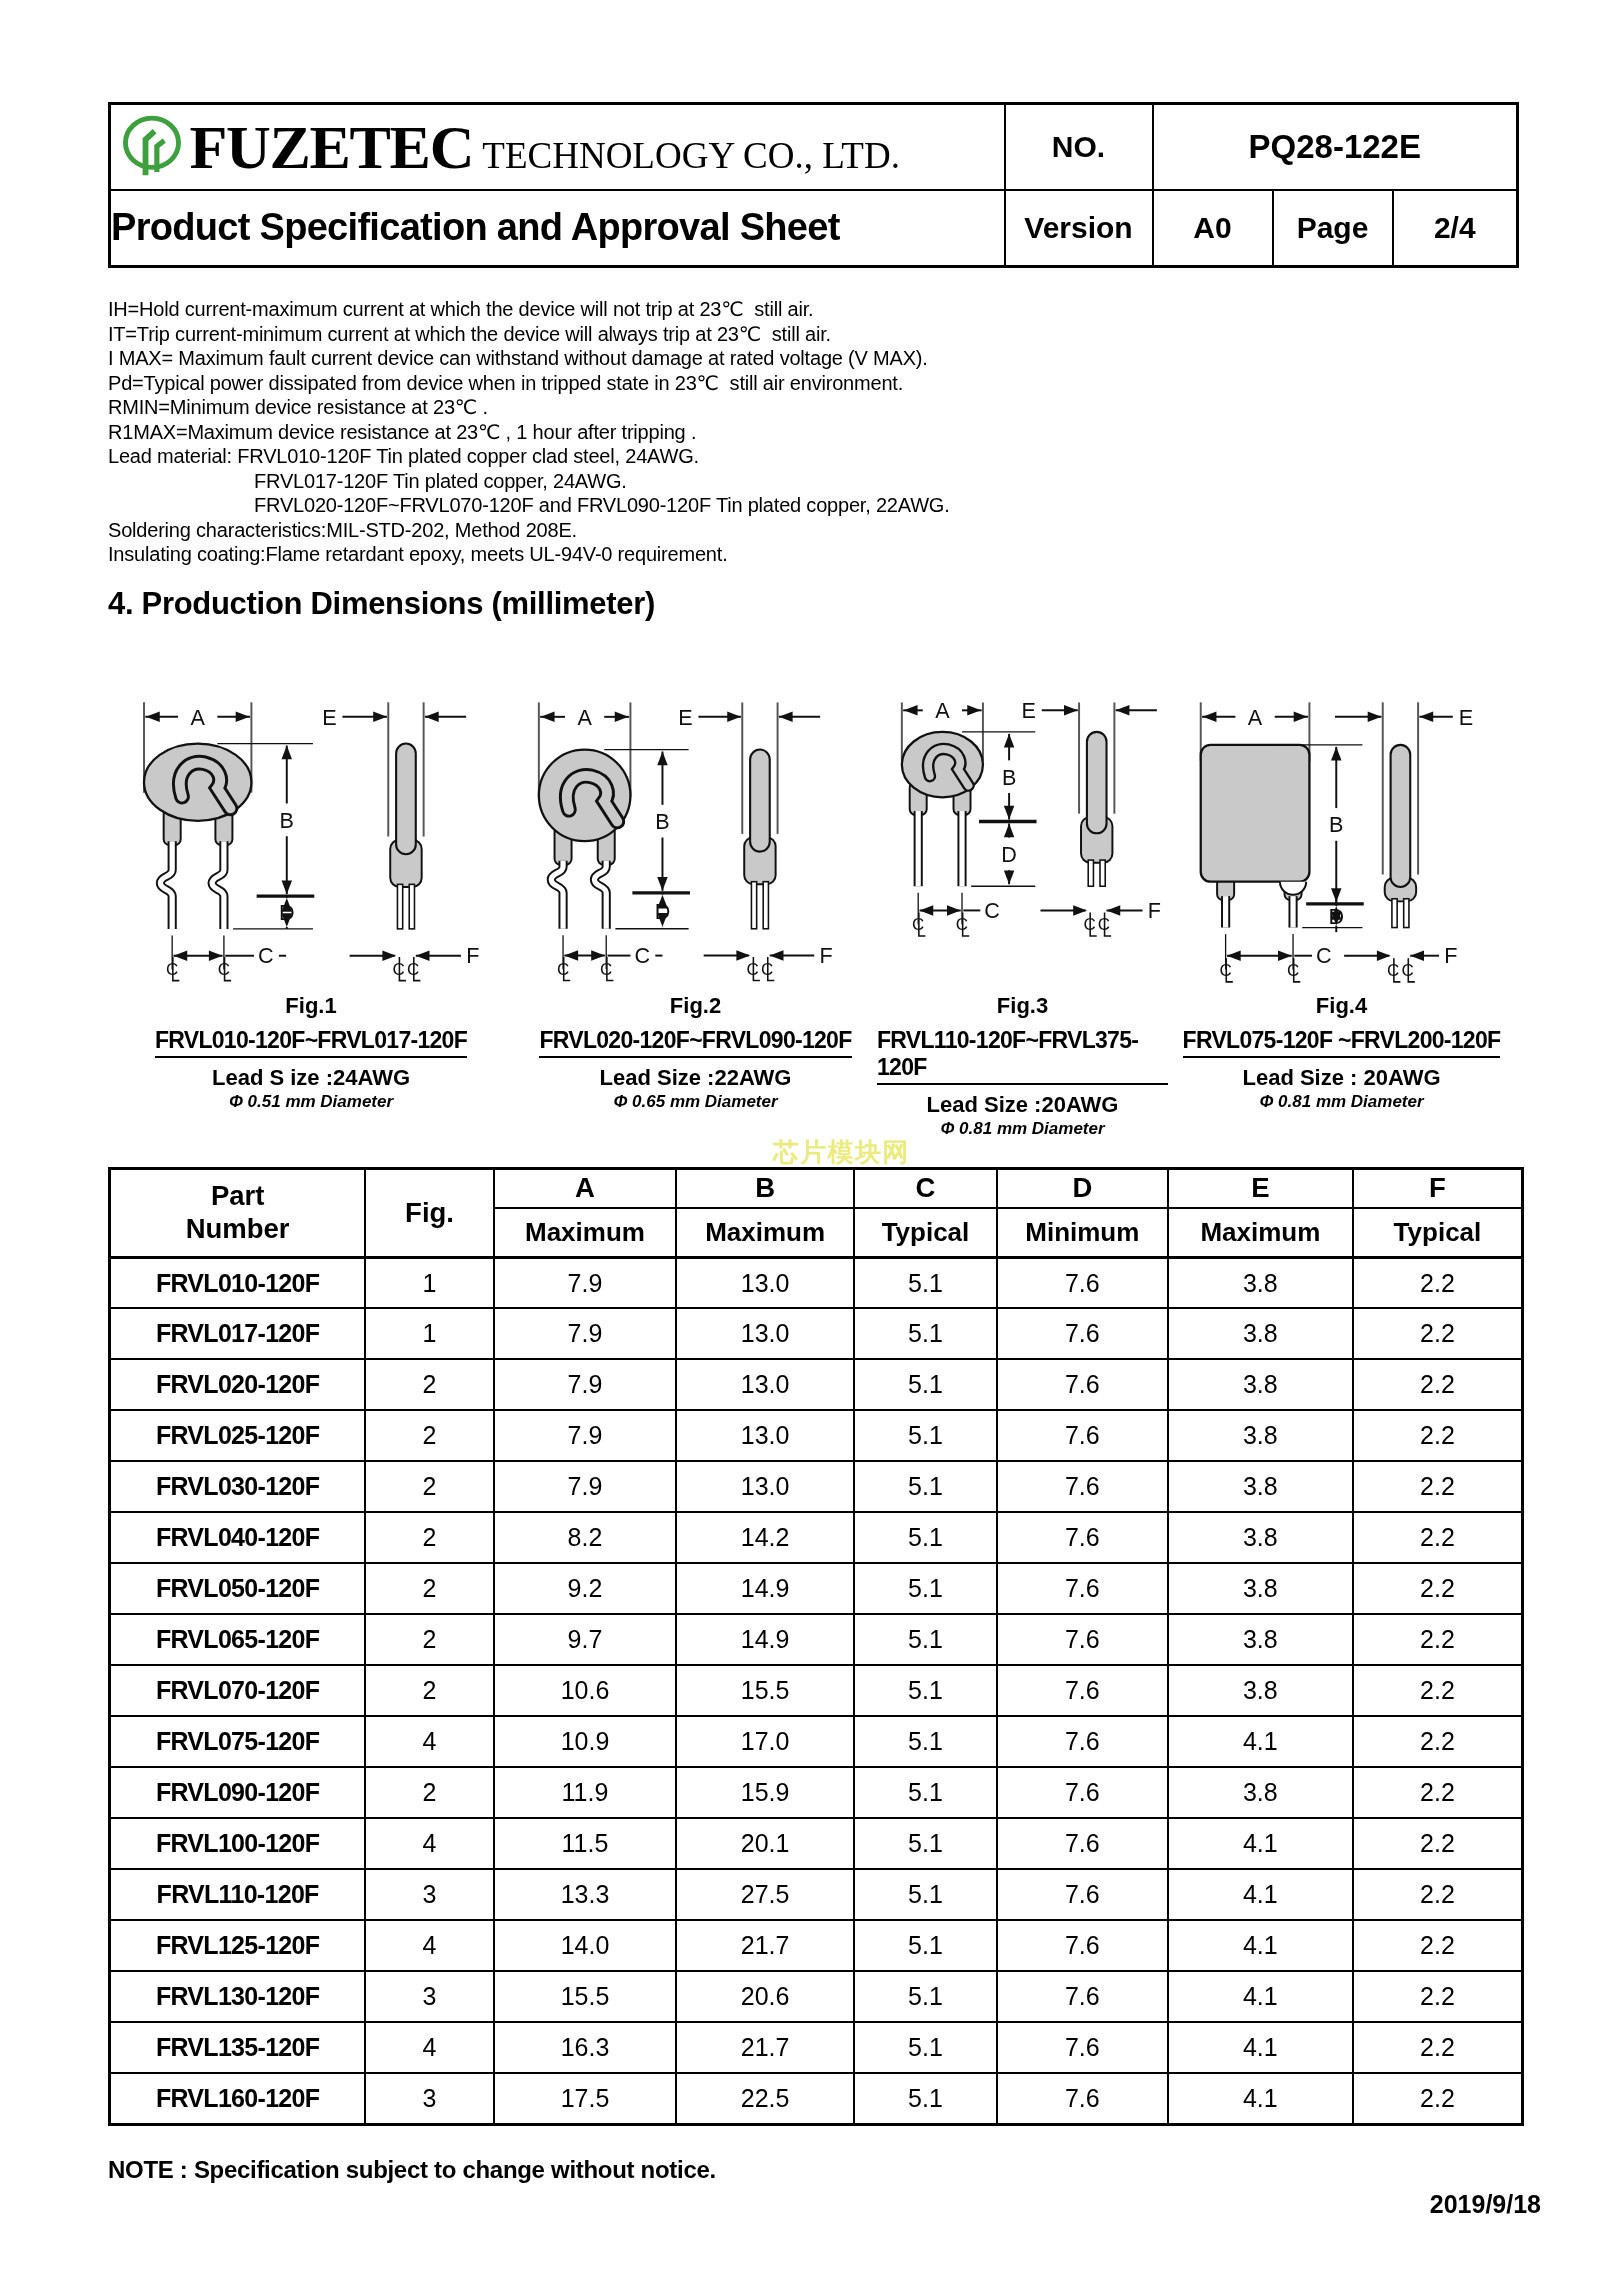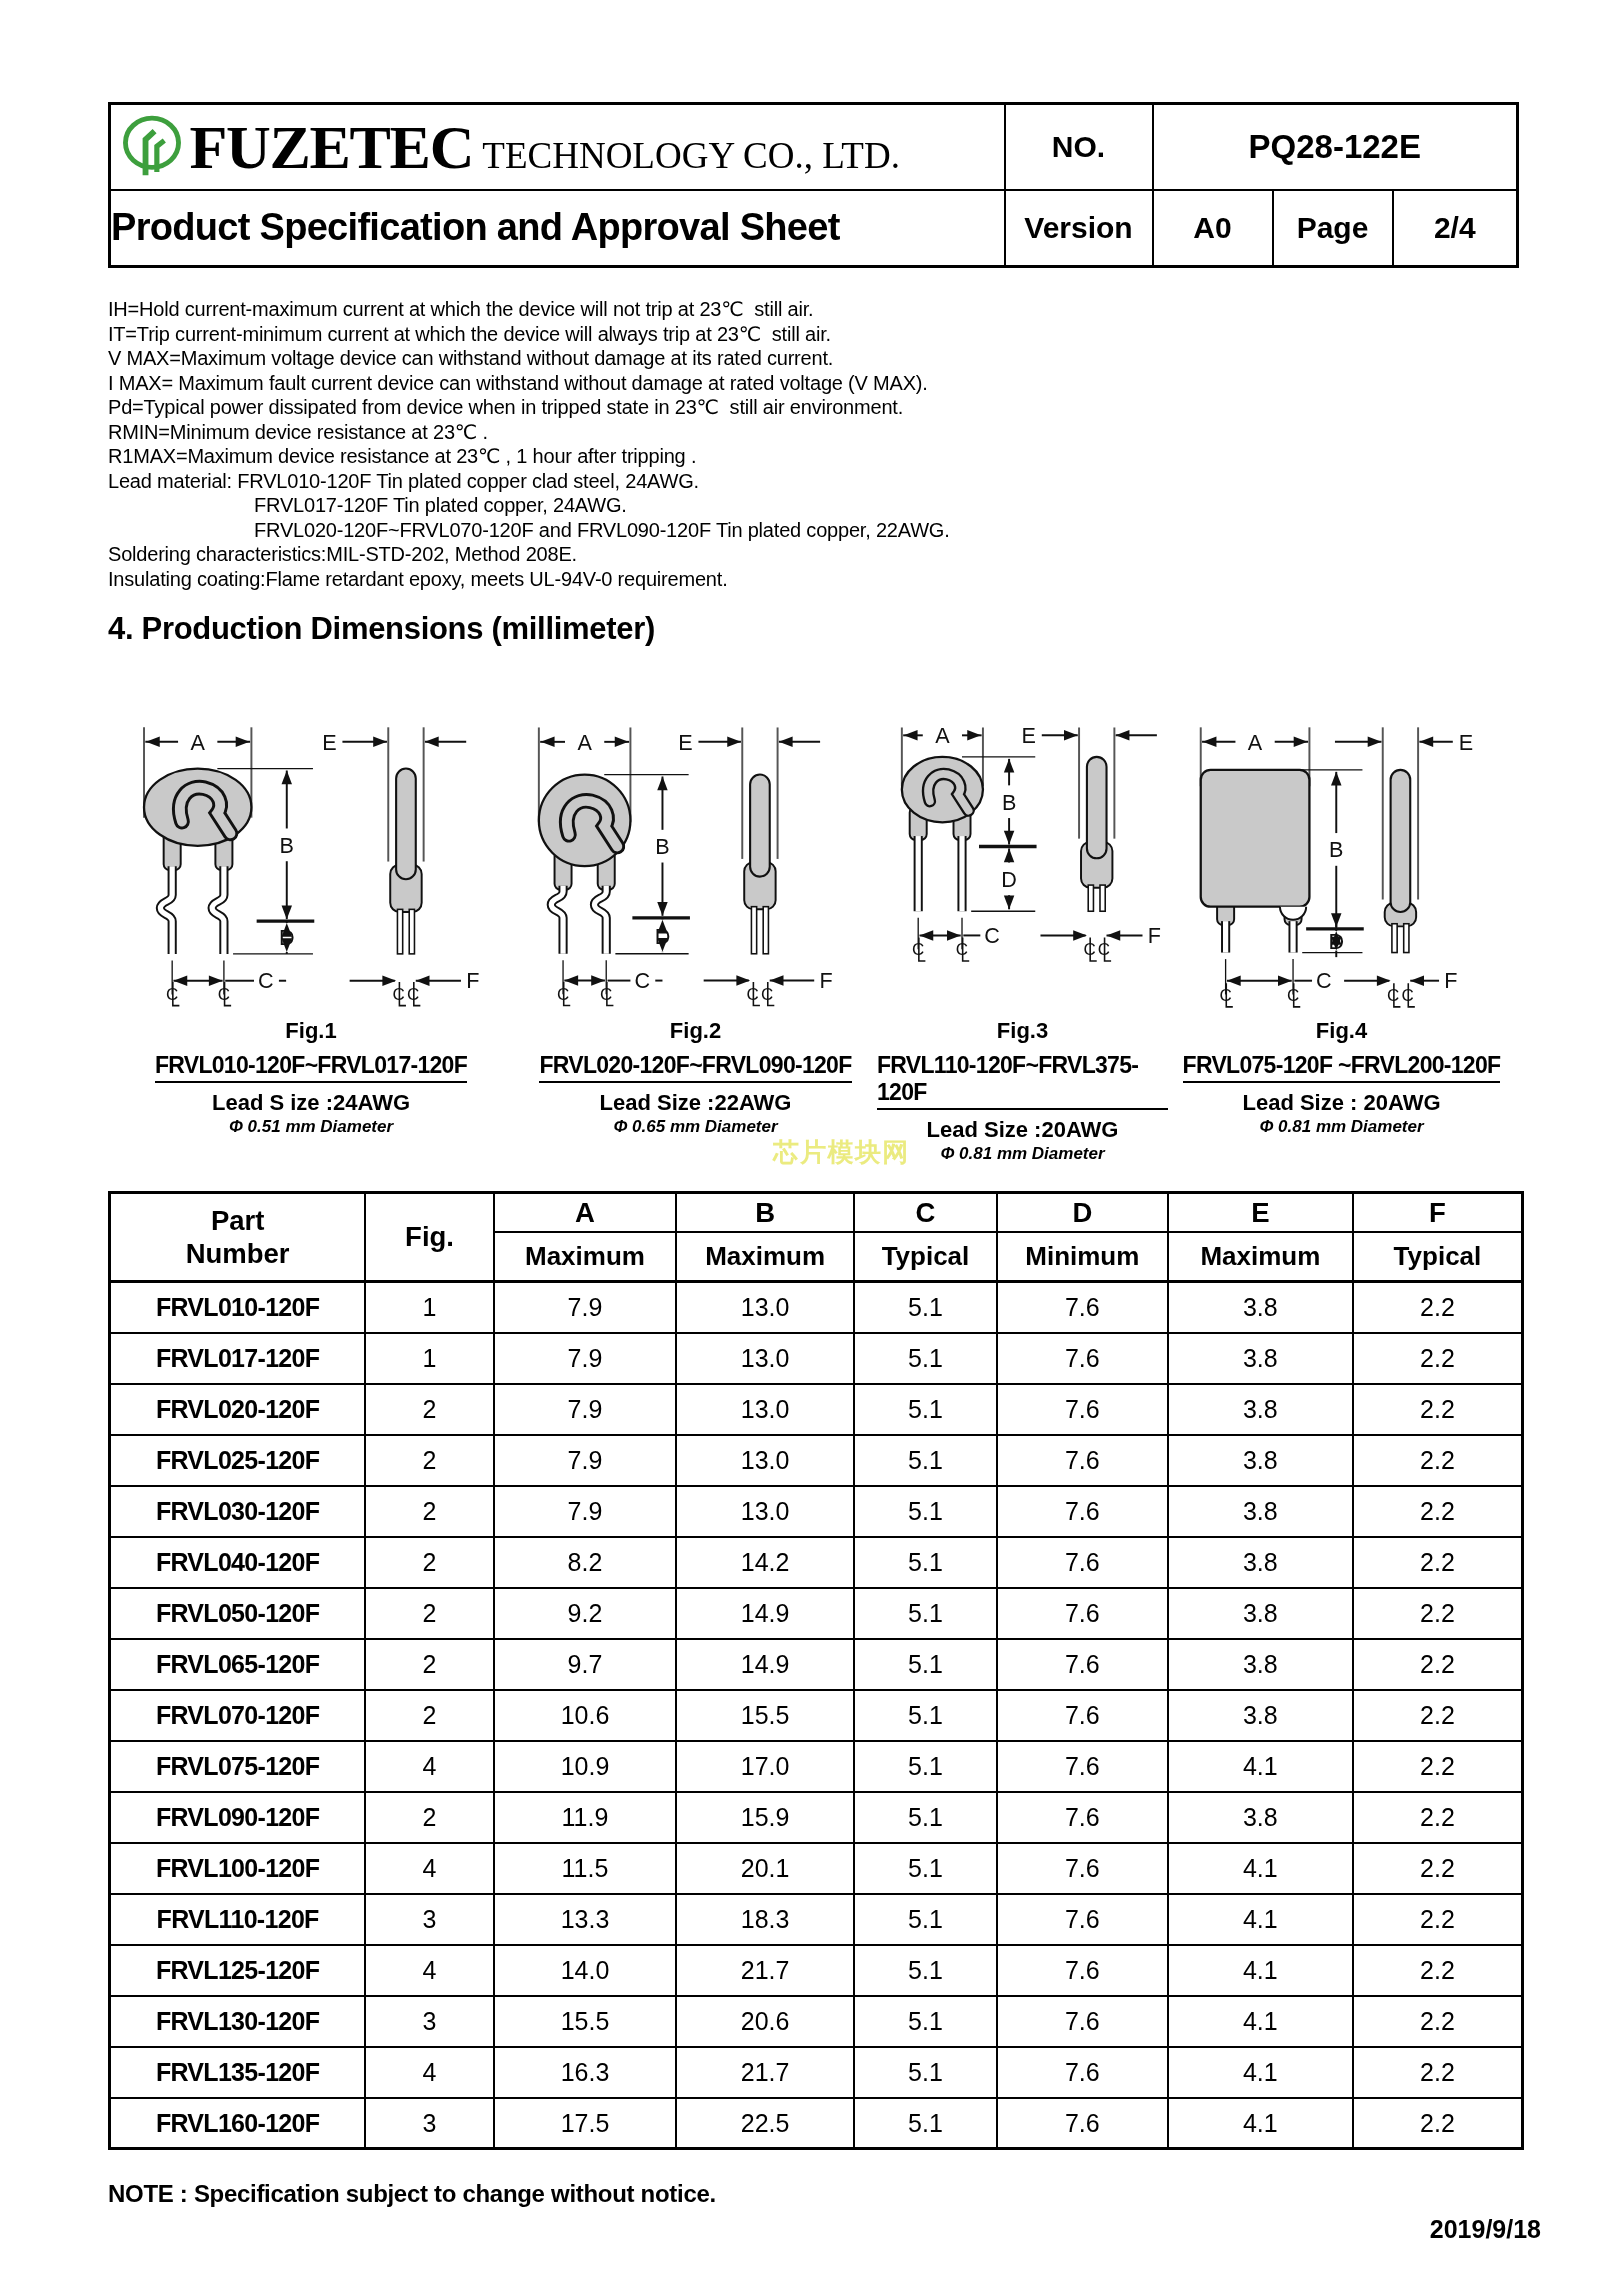--- a/index.html
+++ b/index.html
@@ -96,21 +96,20 @@
         <td class="hcell">A0</td>
         <td class="hcell">Page</td>
         <td class="hcell">2/4</td>
       </tr>
     </tbody>
       </table>
 
     <div class="defs" id="defs">
         <div class="def-line">IH=Hold current-maximum current at which the device will not trip at 23℃  still air.</div>
         <div class="def-line">IT=Trip current-minimum current at which the device will always trip at 23℃  still air.</div>
-        <div class="def-line">V MAX=Maximum voltage device can withstand without damage at its rated current.</div>
         <div class="def-line">I MAX= Maximum fault current device can withstand without damage at rated voltage (V MAX).</div>
         <div class="def-line">Pd=Typical power dissipated from device when in tripped state in 23℃  still air environment.</div>
         <div class="def-line">RMIN=Minimum device resistance at 23℃ .</div>
         <div class="def-line">R1MAX=Maximum device resistance at 23℃ , 1 hour after tripping .</div>
         <div class="def-line">Lead material: FRVL010-120F Tin plated copper clad steel, 24AWG.</div>
         <div class="def-line ind">FRVL017-120F Tin plated copper, 24AWG.</div>
         <div class="def-line ind">FRVL020-120F~FRVL070-120F and FRVL090-120F Tin plated copper, 22AWG.</div>
         <div class="def-line">Soldering characteristics:MIL-STD-202, Method 208E.</div>
         <div class="def-line">Insulating coating:Flame retardant epoxy, meets UL-94V-0 requirement.</div>
       </div>
@@ -547,21 +546,21 @@
             <td>20.1</td>
             <td>5.1</td>
             <td>7.6</td>
             <td>4.1</td>
             <td>2.2</td>
           </tr>
           <tr>
             <td class="pn">FRVL110-120F</td>
             <td>3</td>
             <td>13.3</td>
-            <td>18.3</td>
+            <td>27.5</td>
             <td>5.1</td>
             <td>7.6</td>
             <td>4.1</td>
             <td>2.2</td>
           </tr>
           <tr>
             <td class="pn">FRVL125-120F</td>
             <td>4</td>
             <td>14.0</td>
             <td>21.7</td>

